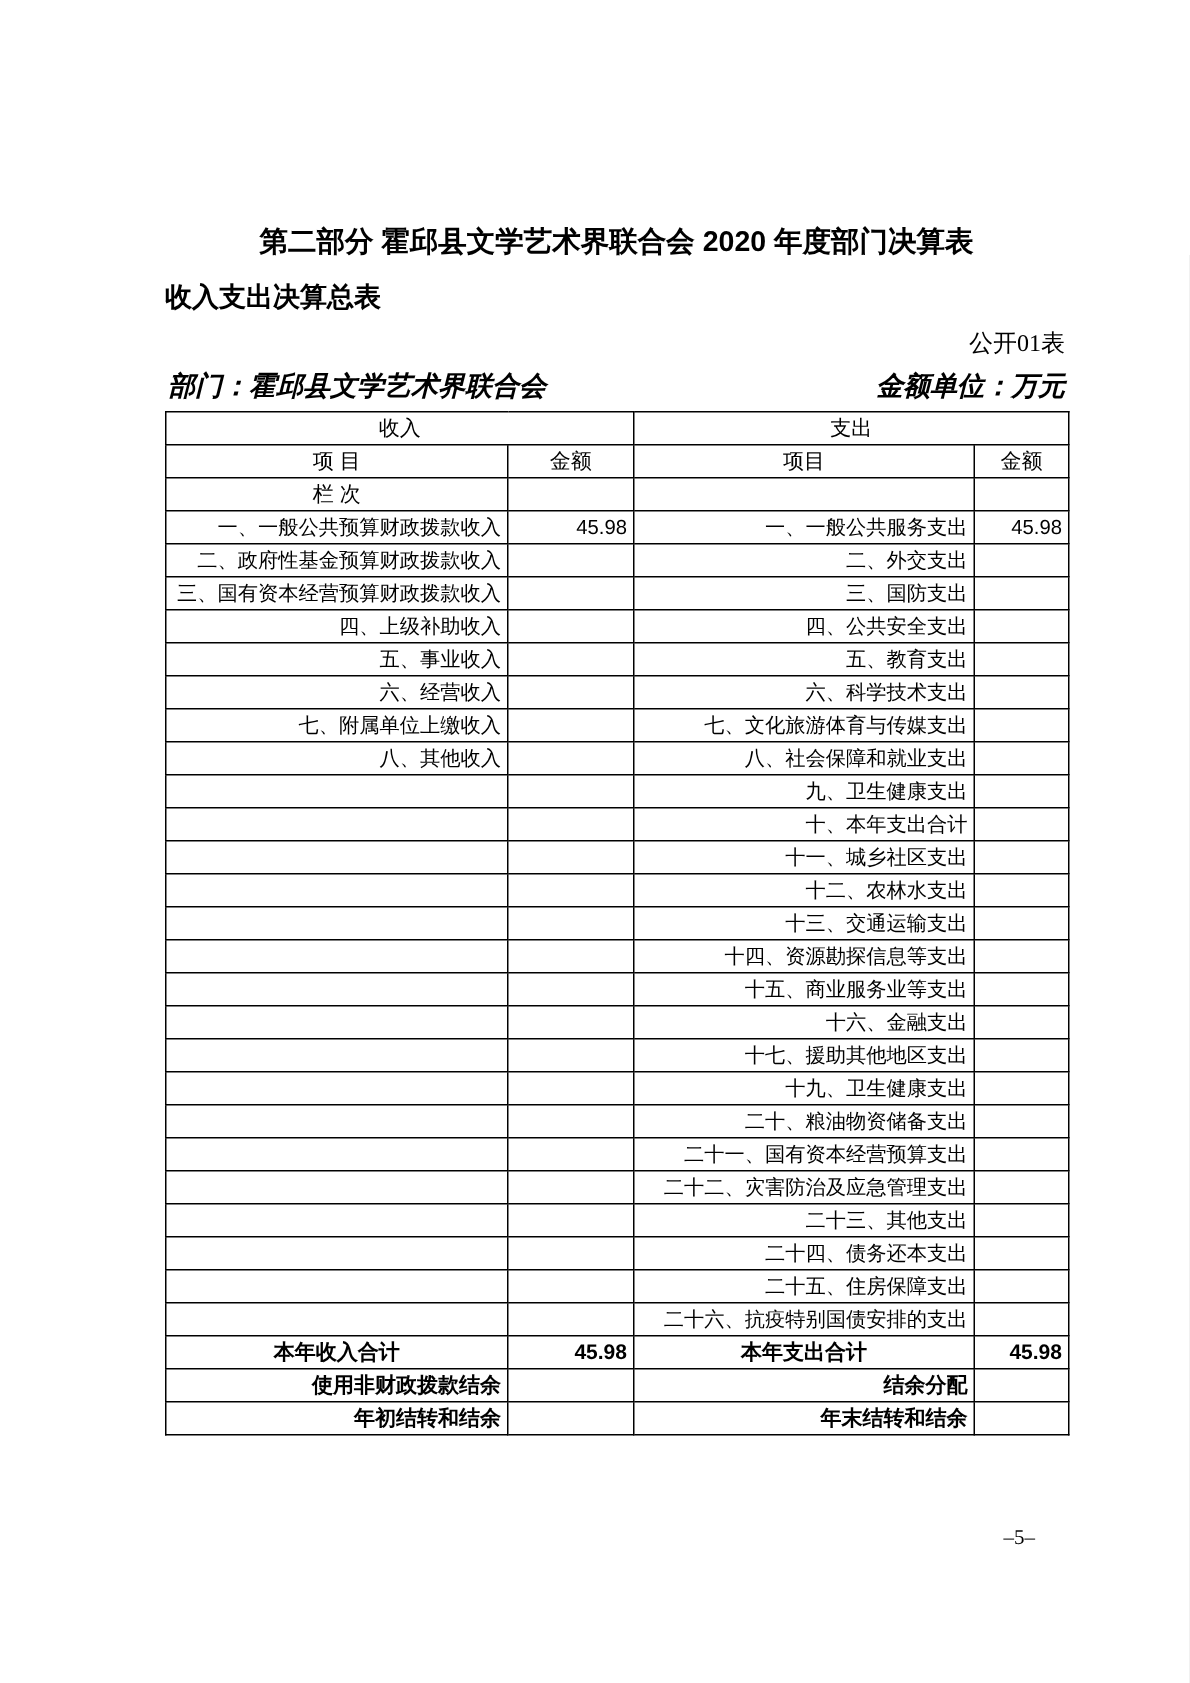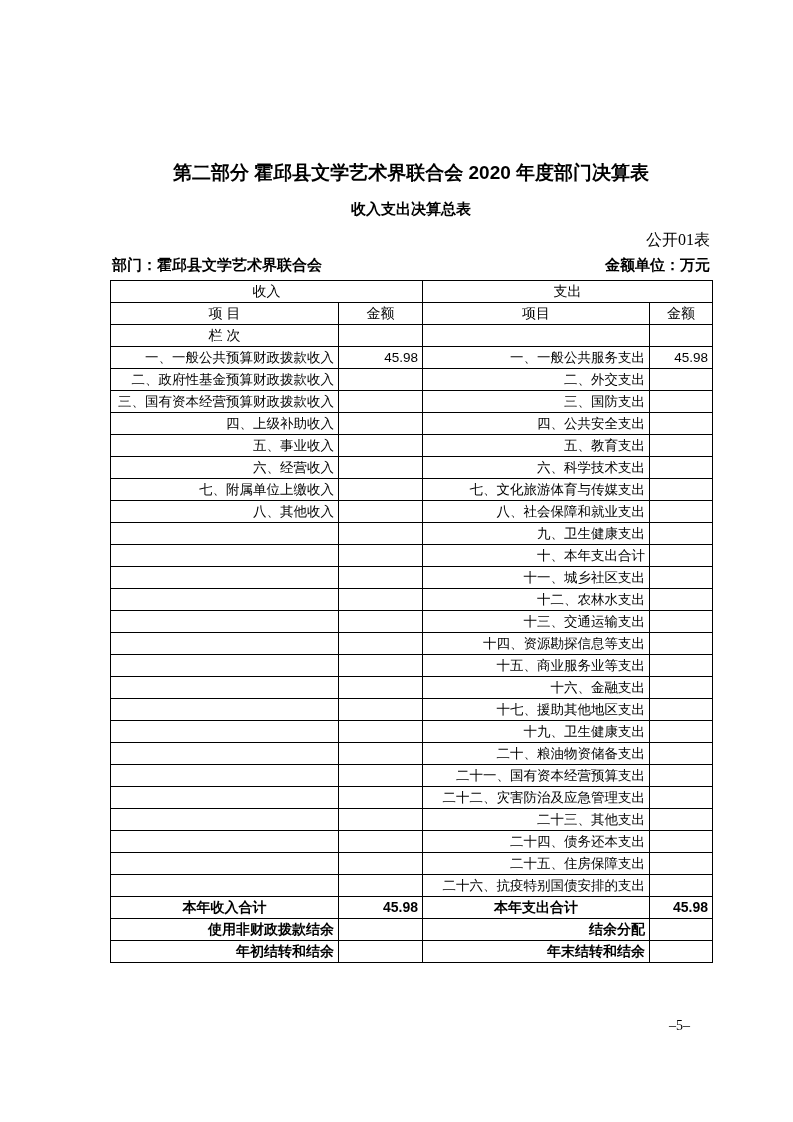--- a/index.html
+++ b/index.html
@@ -8,56 +8,56 @@
     width: 793px;
     height: 1122px;
     margin: 0 auto;
     background: #ffffff;
     overflow: hidden;
     color: #000;
   }
   .content {
     position: absolute;
     left: 110px;
-    top: 12px;
+    top: 1px;
     width: 602px;
   }
   .title-1 {
     margin: 0;
     padding-top: 148px;
     text-align: center;
     font-family: "Liberation Sans", sans-serif;
     font-weight: bold;
     font-size: 19px;
     line-height: 26px;
   }
   .title-2 {
     margin: 12px 0 0 0;
-    text-align: center;
     font-family: Liberation Sans, sans-serif;
     font-weight: bold;
-    font-size: 15px;
+    font-size: 18px;
     line-height: 22px;
   }
   .table-code {
     margin-top: 10px;
     text-align: right;
     font-family: "Liberation Serif", serif;
     font-size: 16px;
     padding-right: 2px;
   }
   .meta-row {
     margin-top: 5px;
     display: flex;
     justify-content: space-between;
     align-items: center;
     font-family: "Liberation Sans", sans-serif;
     font-weight: bold;
-    font-size: 15px;
+    font-size: 18px;
     padding: 0 2px 2px 2px;
+    font-style: italic;
   }
   table.summary {
     border-collapse: collapse;
     table-layout: fixed;
     width: 602px;
     margin-top: 3px;
     font-family: Liberation Sans, sans-serif;
   }
   table.summary td {
     border: 1px solid #000;

